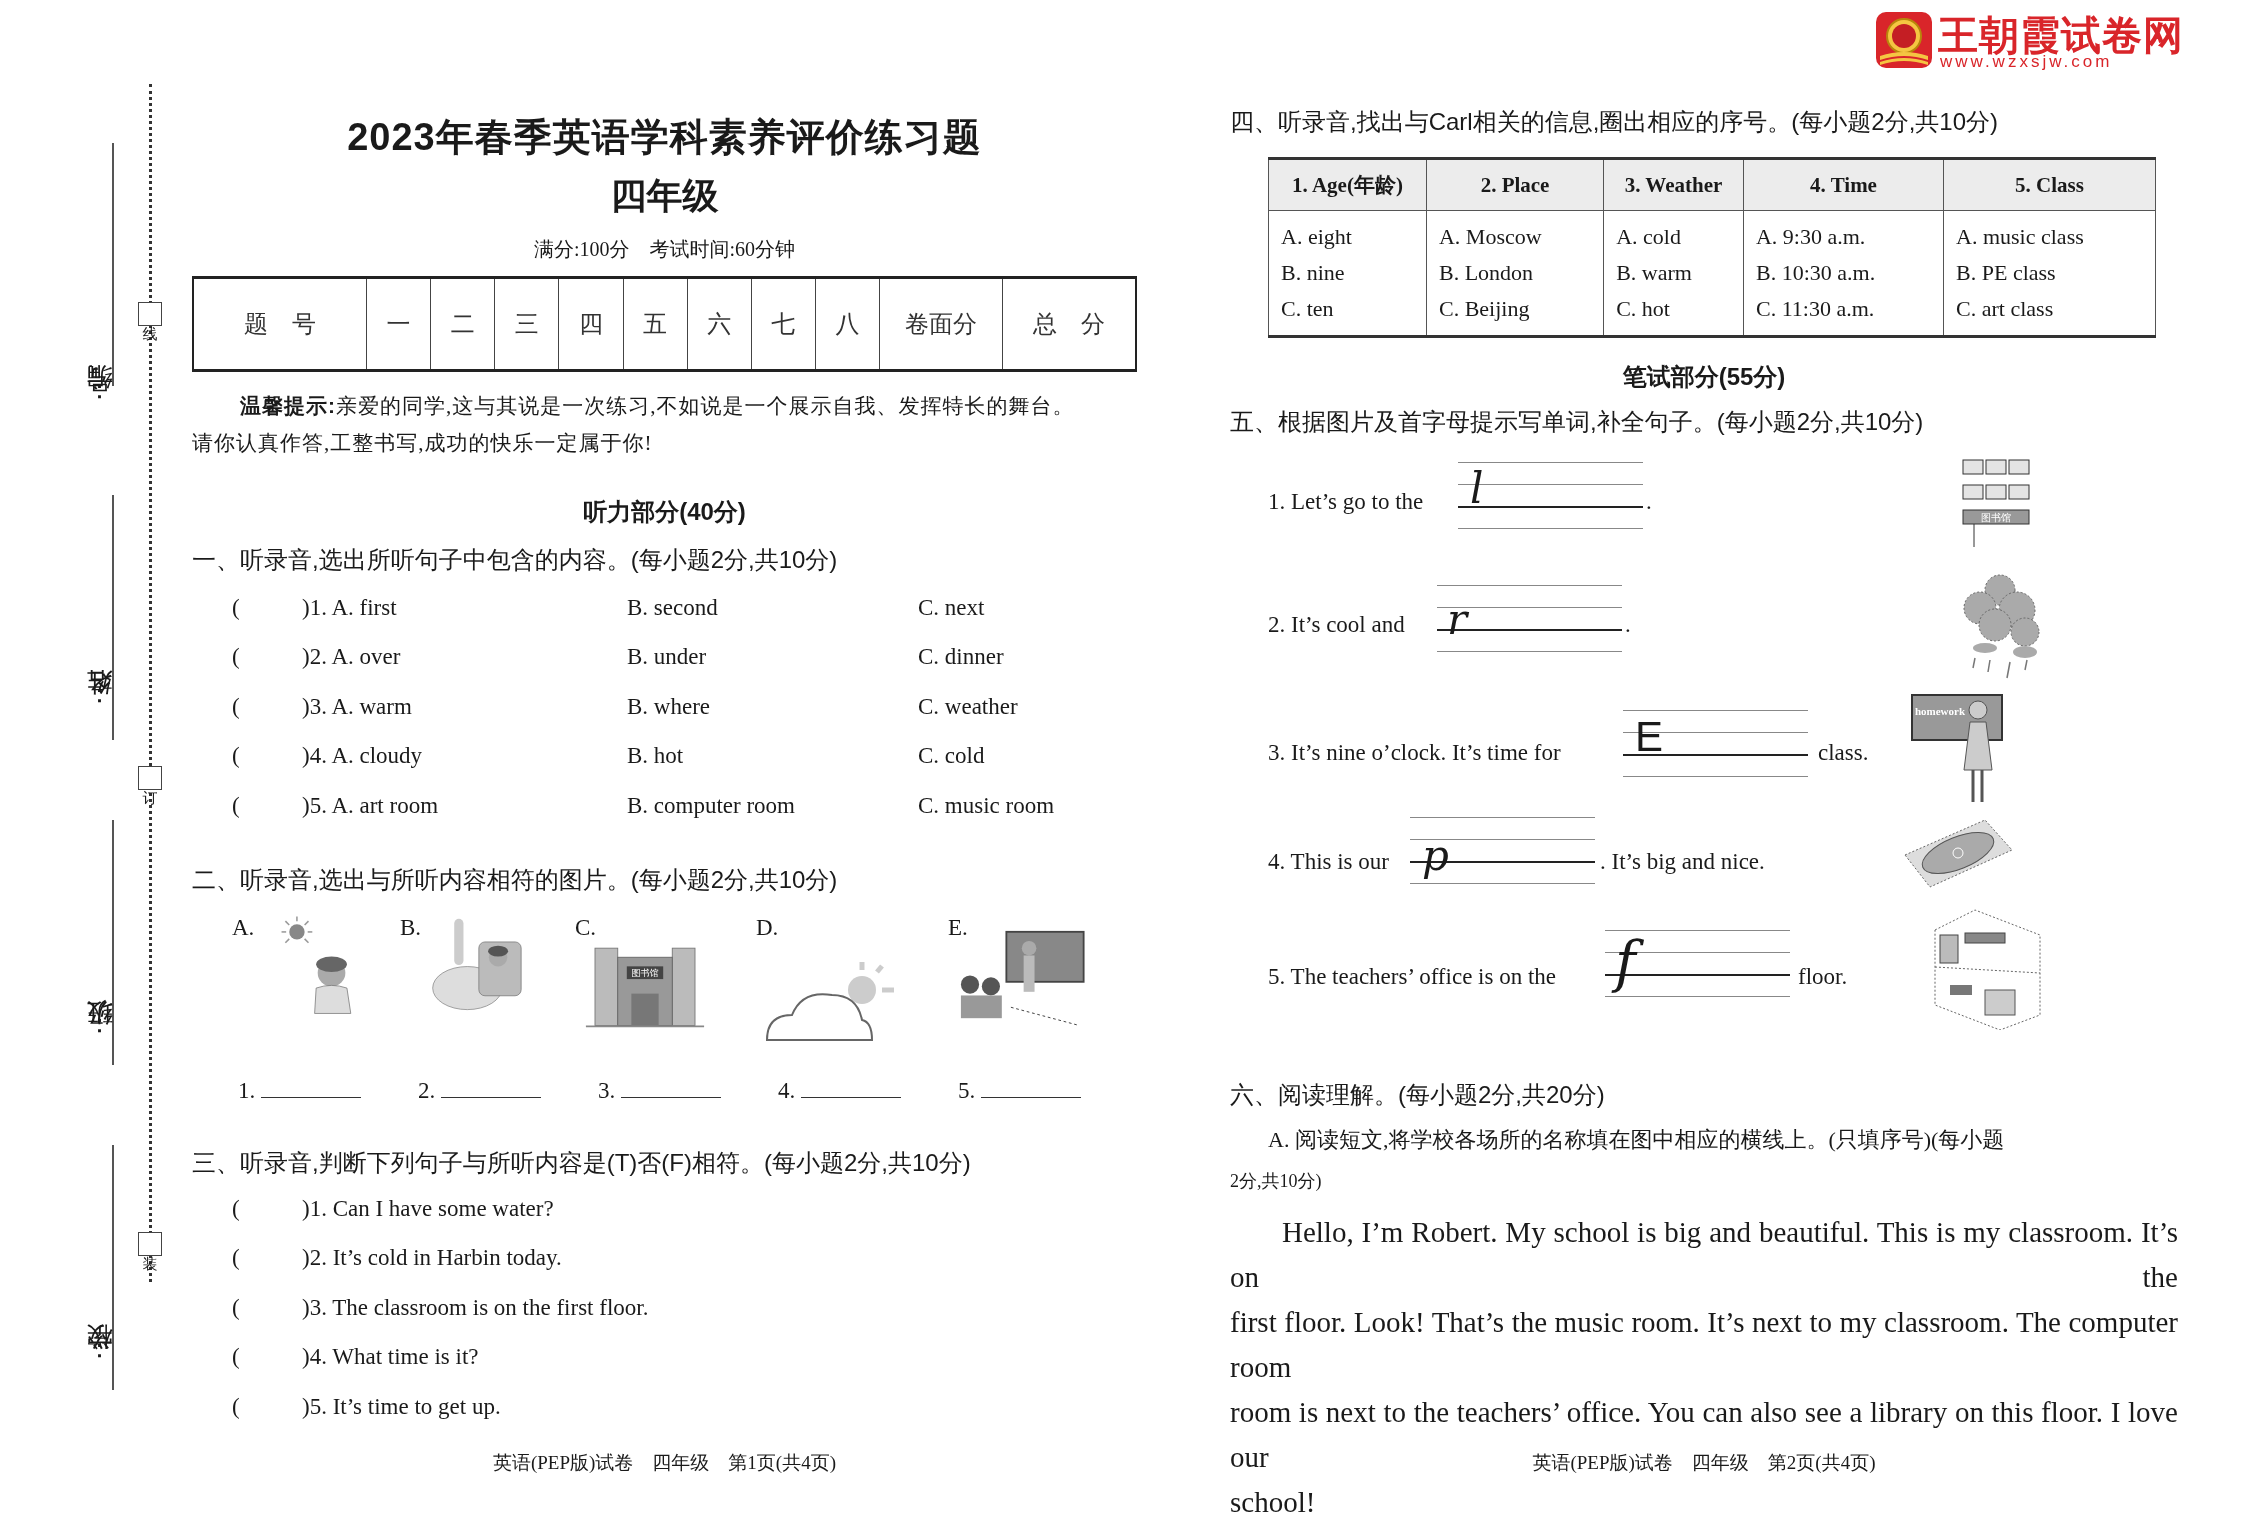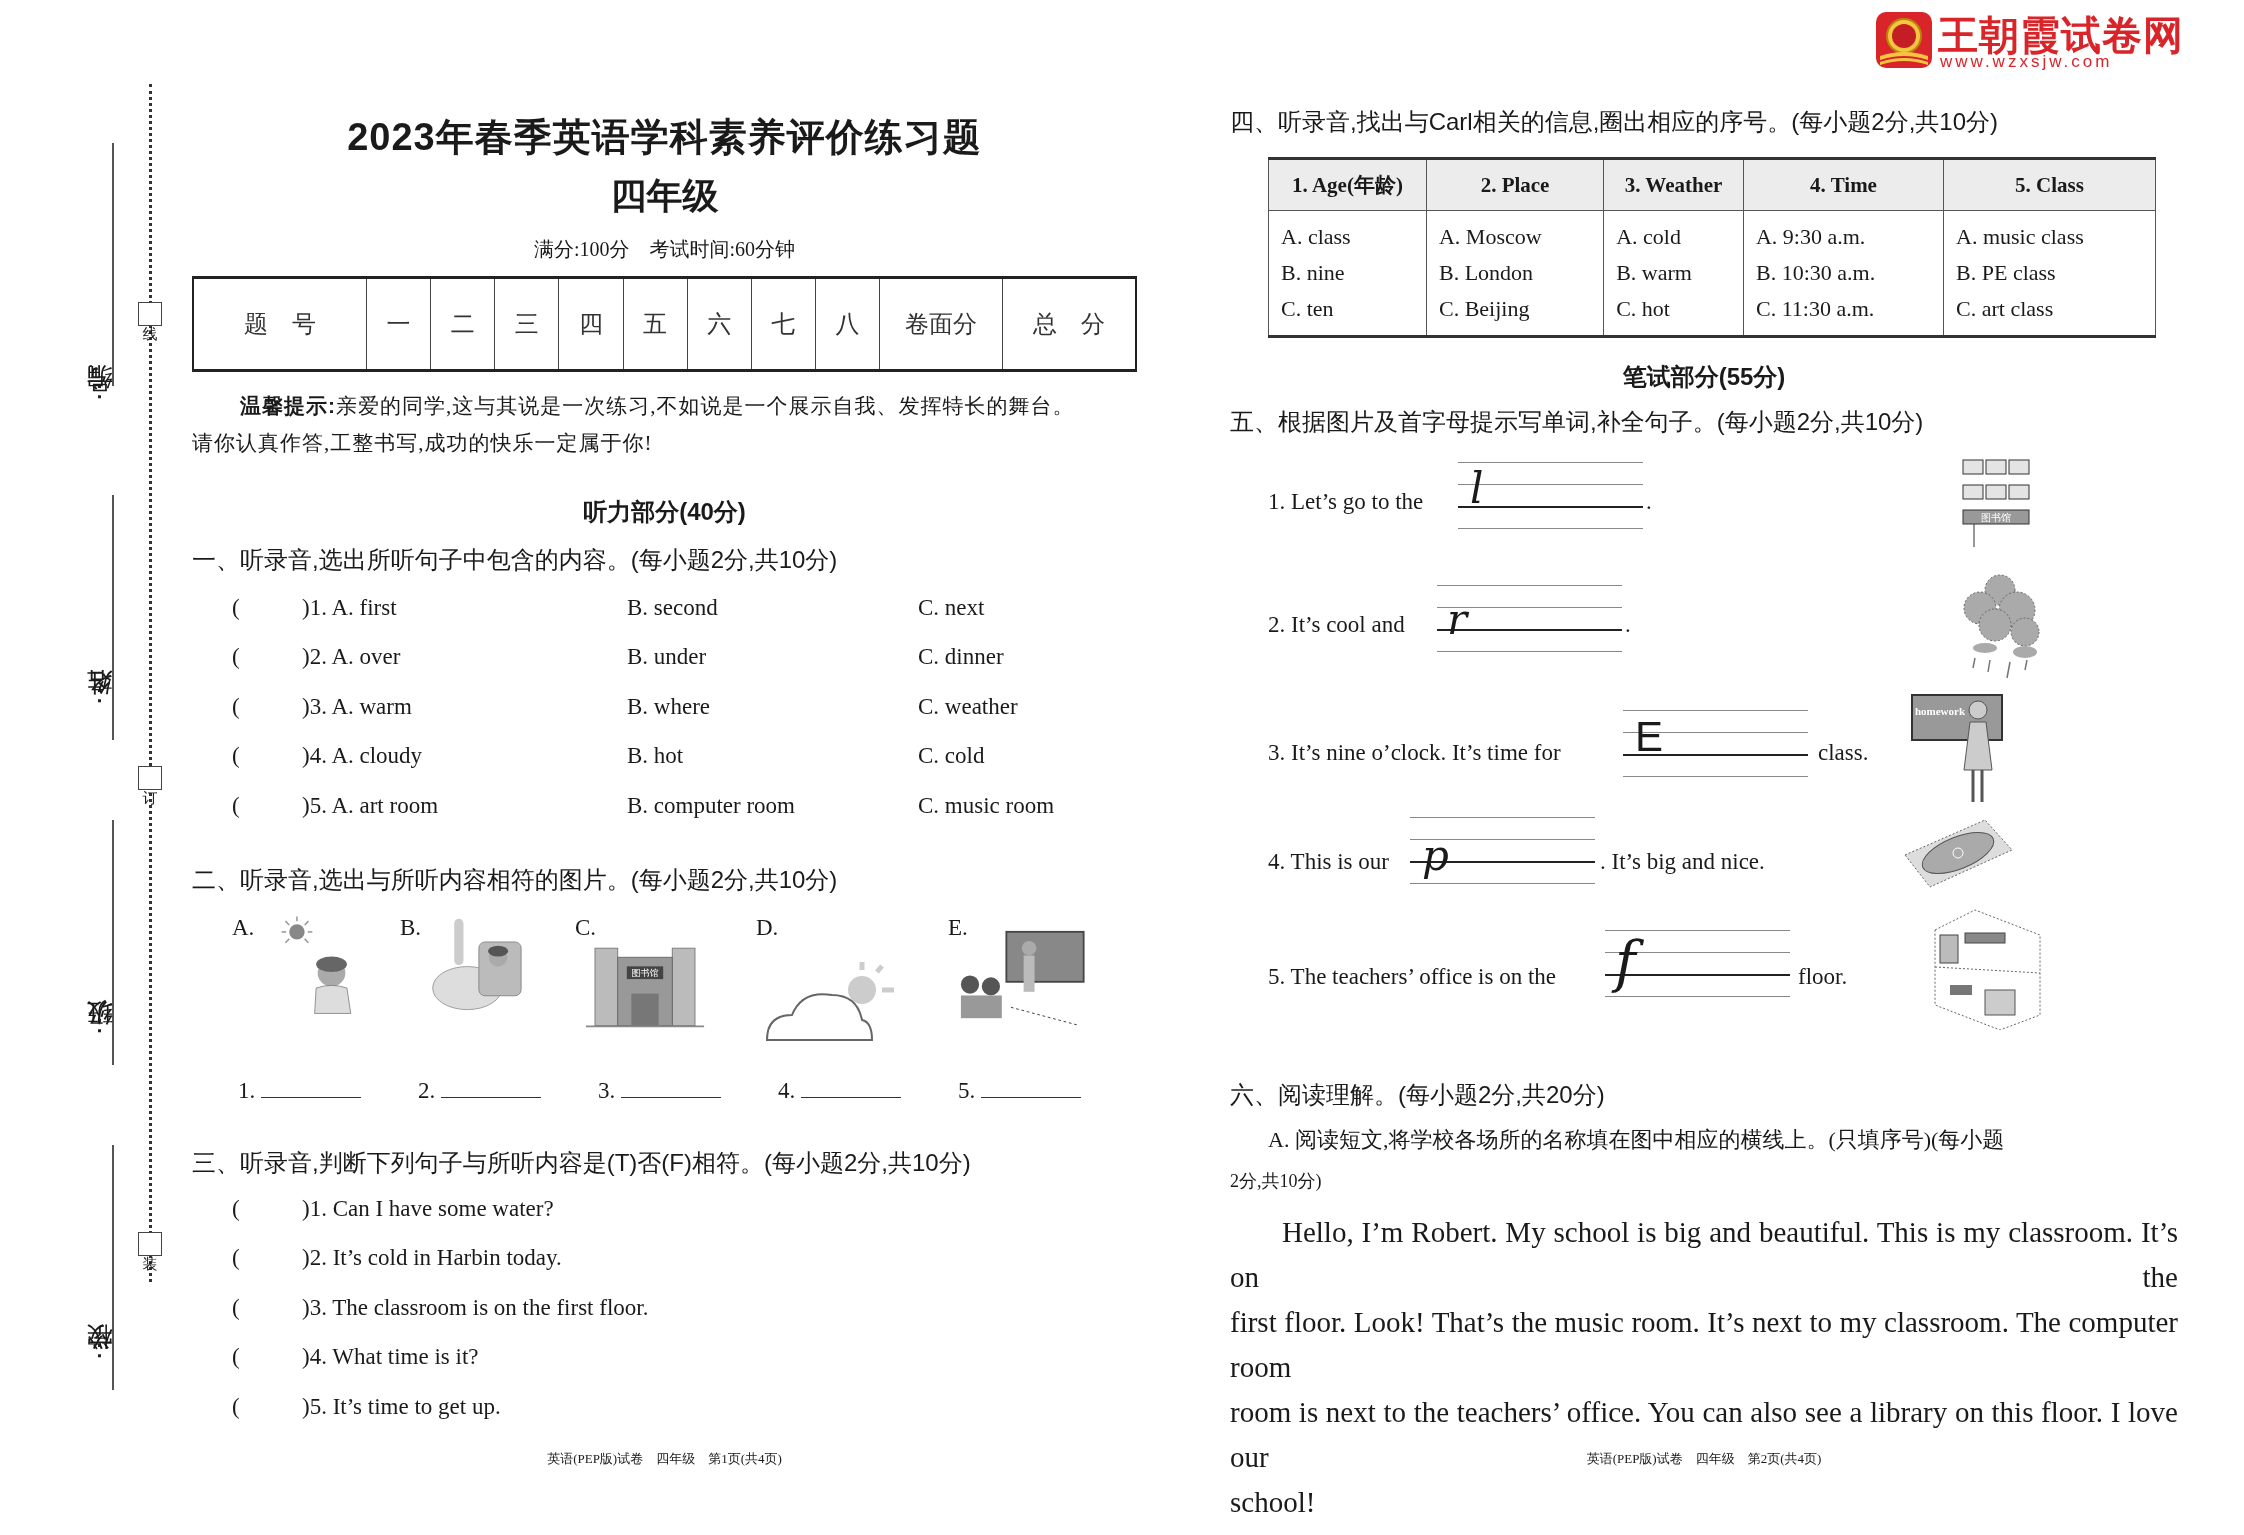--- a/index.html
+++ b/index.html
@@ -21,21 +21,21 @@
        border-top:3px solid #222;border-bottom:3px solid #222;border-left:2px solid #222;border-right:2px solid #222;}
   table.score td{border:1px solid #444;text-align:center;font-size:24px;color:#333;}
   .tip{left:192px;width:950px;font-size:21px;letter-spacing:1px;}
   .tip b{font-family:"Liberation Sans","DejaVu Sans",sans-serif;}
   .part-title{font-size:24px;font-weight:bold;text-align:center;}
   .sec-title{font-size:24px;}
   .item{font-size:23px;}
   .paren{display:inline-block;width:70px;}
   .blank{display:inline-block;width:100px;border-bottom:1.5px solid #333;height:20px;vertical-align:baseline;}
   .pic{position:absolute;width:130px;height:100px;}
-  .footer{font-size:13px;text-align:center;}
+  .footer{font-size:19px;text-align:center;}
   
   table.info{position:absolute;left:1268px;top:157px;width:888px;height:168px;border-collapse:collapse;
        border-top:3px solid #333;border-bottom:3px solid #333;border-left:1.5px solid #555;border-right:1.5px solid #555;}
   table.info th{background:#ececec;font-size:21px;font-weight:bold;height:48px;border:1px solid #555;
        font-family:"Liberation Serif","DejaVu Serif",serif;}
   table.info td{font-size:22px;border-left:1px solid #555;border-right:1px solid #555;padding:8px 12px;vertical-align:top;line-height:36px;}
   
   .four-lines{position:absolute;width:185px;height:68px;}
   .four-lines div{position:absolute;left:0;right:0;border-top:1.5px solid #888;}
   .four-lines .base{border-top:2px solid #222;}
@@ -227,21 +227,21 @@
     <tbody>
         <tr>
       <th>1. Age(年龄)</th>
       <th>2. Place</th>
       <th>3. Weather</th>
       <th>4. Time</th>
       <th>5. Class</th>
     </tr>
     <tr>
       <td>
-        <div>A. class</div>
+        <div>A. eight</div>
         <div>B. nine</div>
         <div>C. ten</div>
       </td>
       <td>
         <div>A. Moscow</div>
         <div>B. London</div>
         <div>C. Beijing</div>
       </td>
       <td>
         <div>A. cold</div>

